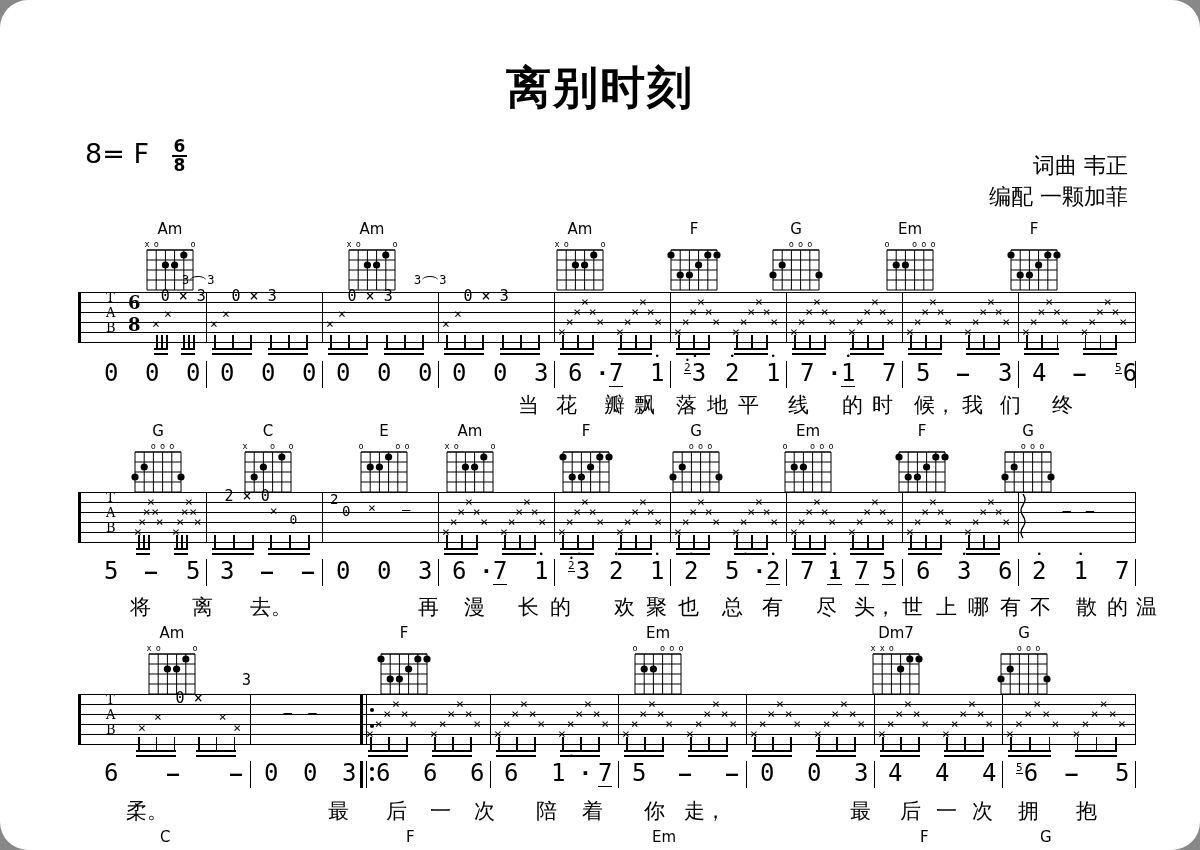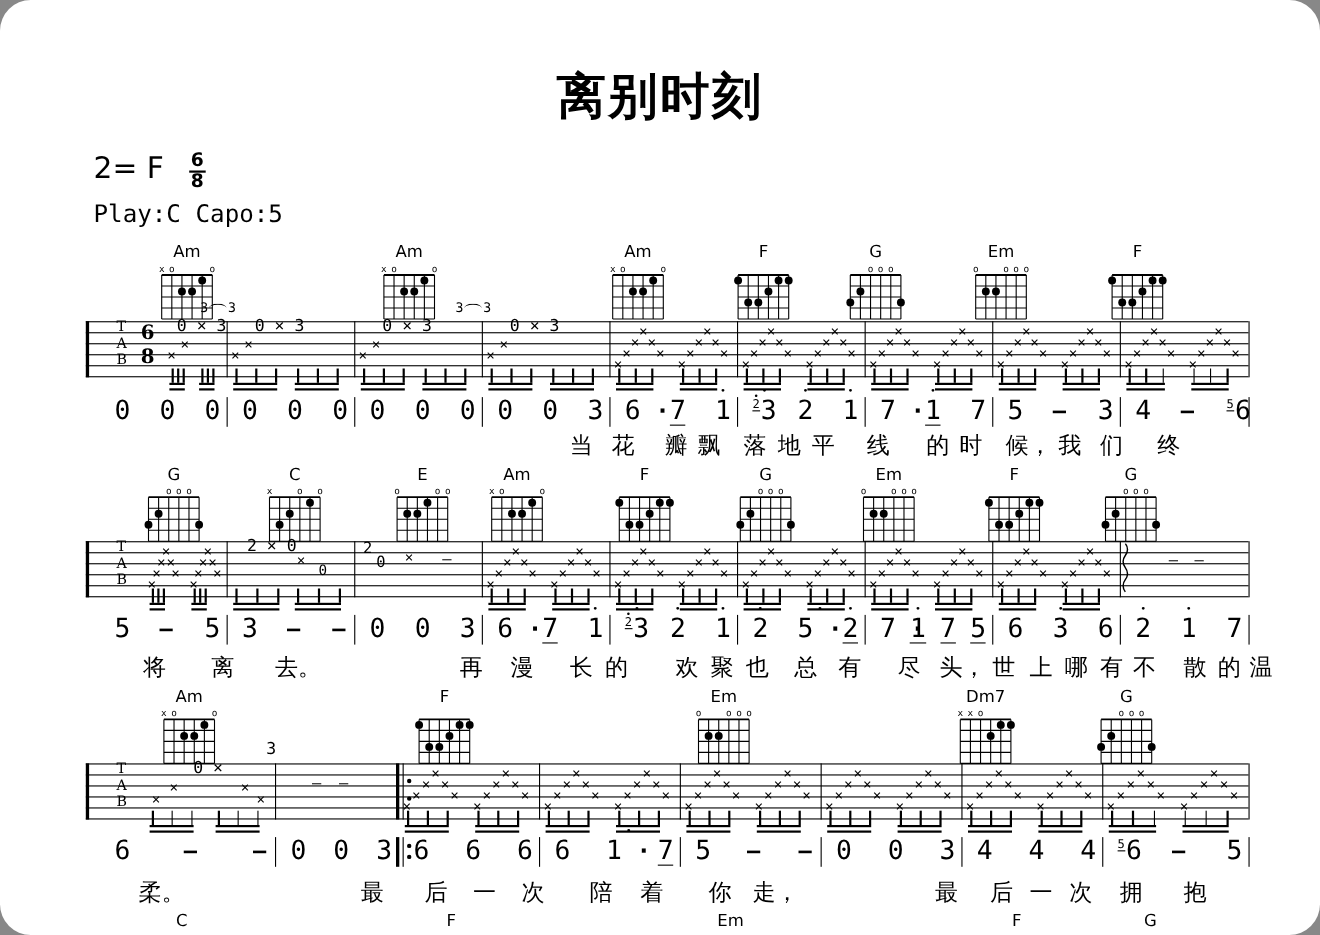--- a/index.html
+++ b/index.html
@@ -46,27 +46,30 @@
   .ndash{font-size:20px;font-weight:bold;}
   .lyr{position:absolute;font-size:21px;line-height:23px;white-space:nowrap;}
   .cl{position:absolute;font-size:15px;}
 </style>
 </head>
 <body>
 
 <div class="page">
   <div class="title">离别时刻</div>
   <div class="keysig">
-    <span>2= F</span>
+    <span>8= F</span>
     <span class="frac">
       <span class="ft">6</span>
       <span class="fb">8</span>
     </span>
   </div>
-  <div class="playcapo">Play:C  Capo:5</div>
+  <div class="credits">
+    <div>词曲 韦正</div>
+    <div>编配 一颗加菲</div>
+  </div>
   <div id="score">
       <div class="chord" style="left: 140px; top: 222px;">
         <div class="cname">Am</div>
         <div><svg width="56" height="56" viewBox="0 0 56 56" xmlns="http://www.w3.org/2000/svg">
             <text x="5" y="9" font-size="8.5" text-anchor="middle" font-family="DejaVu Sans Mono, monospace">x</text>
             <line x1="5" y1="12" x2="5" y2="52" stroke="#000" stroke-width="1"></line>
             <text x="14.2" y="9" font-size="8.5" text-anchor="middle" font-family="DejaVu Sans Mono, monospace">o</text>
             <line x1="14.2" y1="12" x2="14.2" y2="52" stroke="#000" stroke-width="1"></line>
             <line x1="23.4" y1="12" x2="23.4" y2="52" stroke="#000" stroke-width="1"></line>
             <line x1="32.599999999999994" y1="12" x2="32.599999999999994" y2="52" stroke="#000" stroke-width="1"></line>

